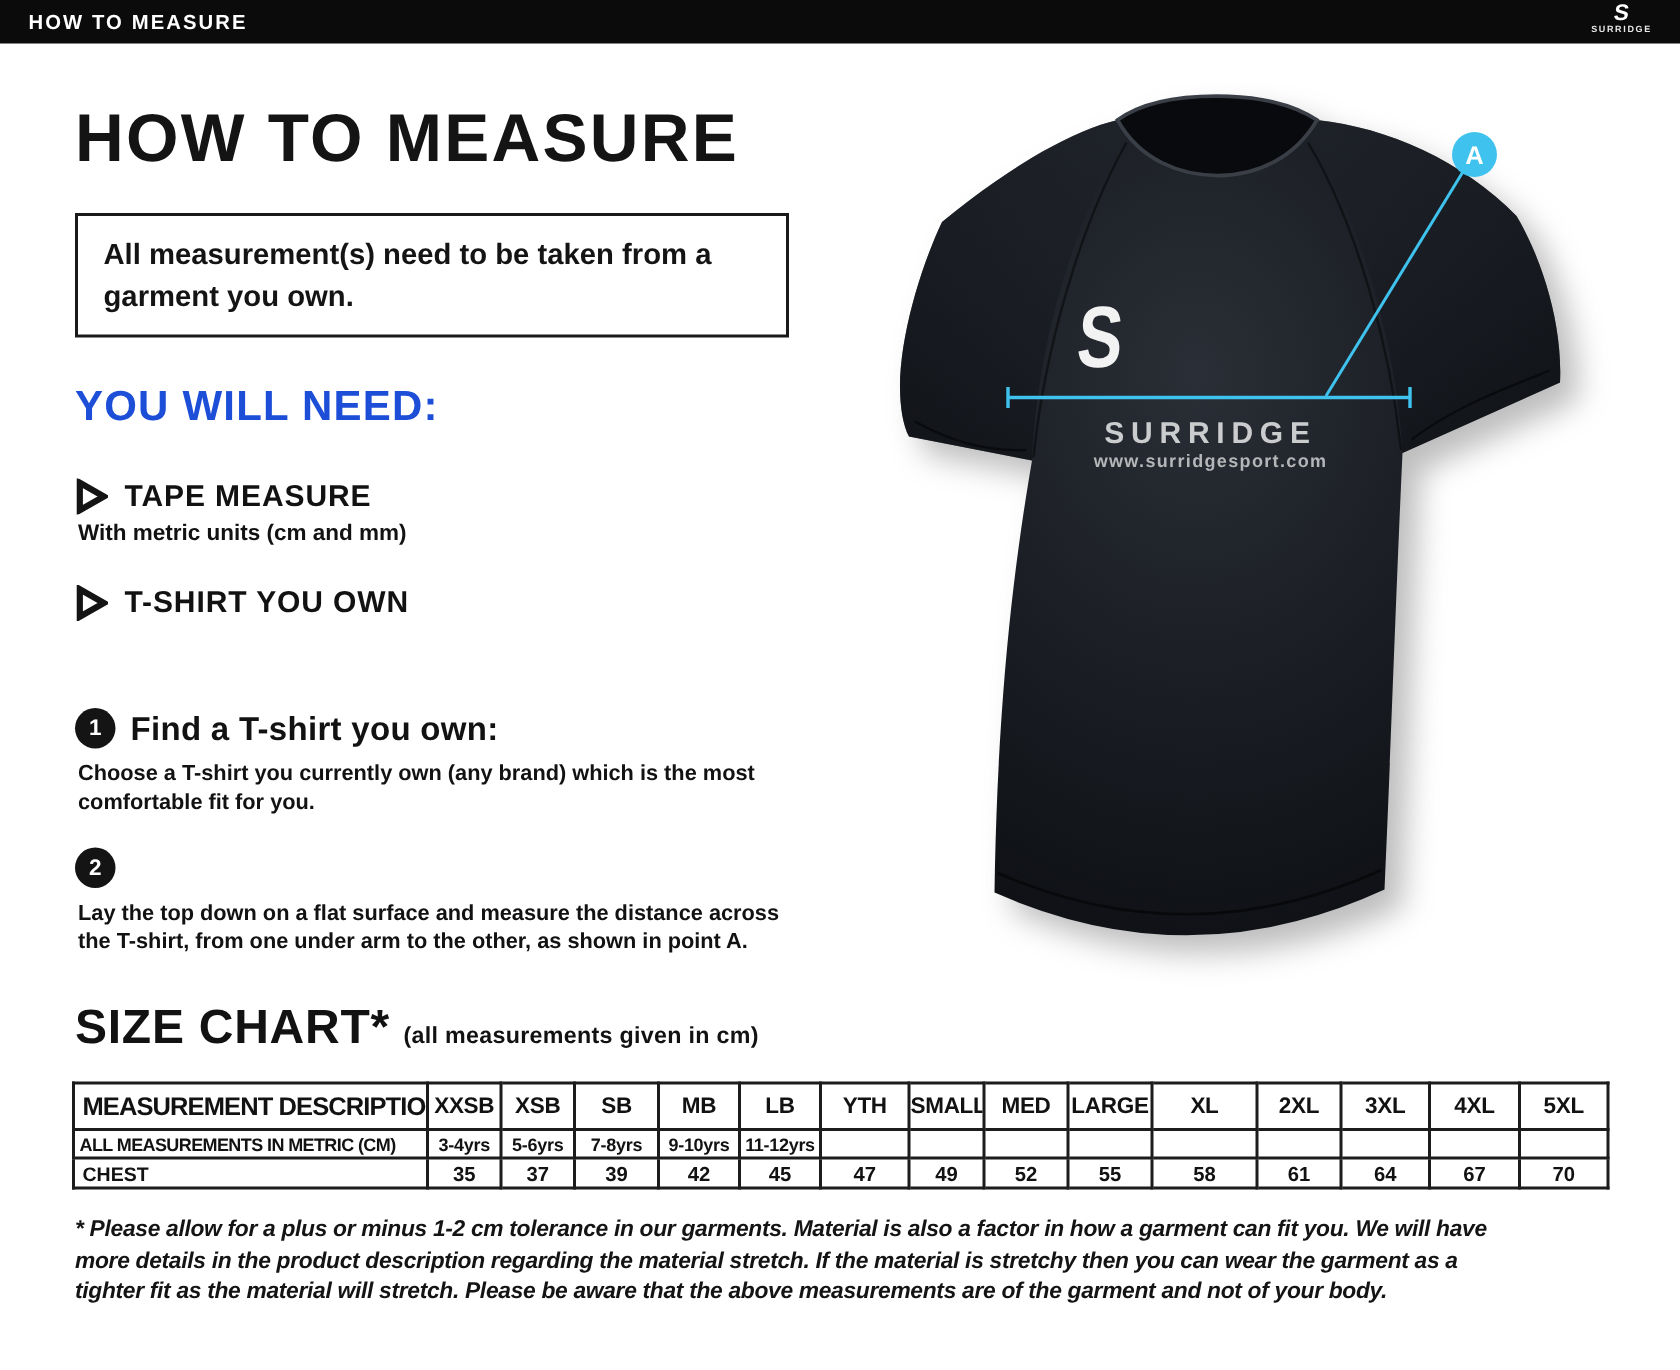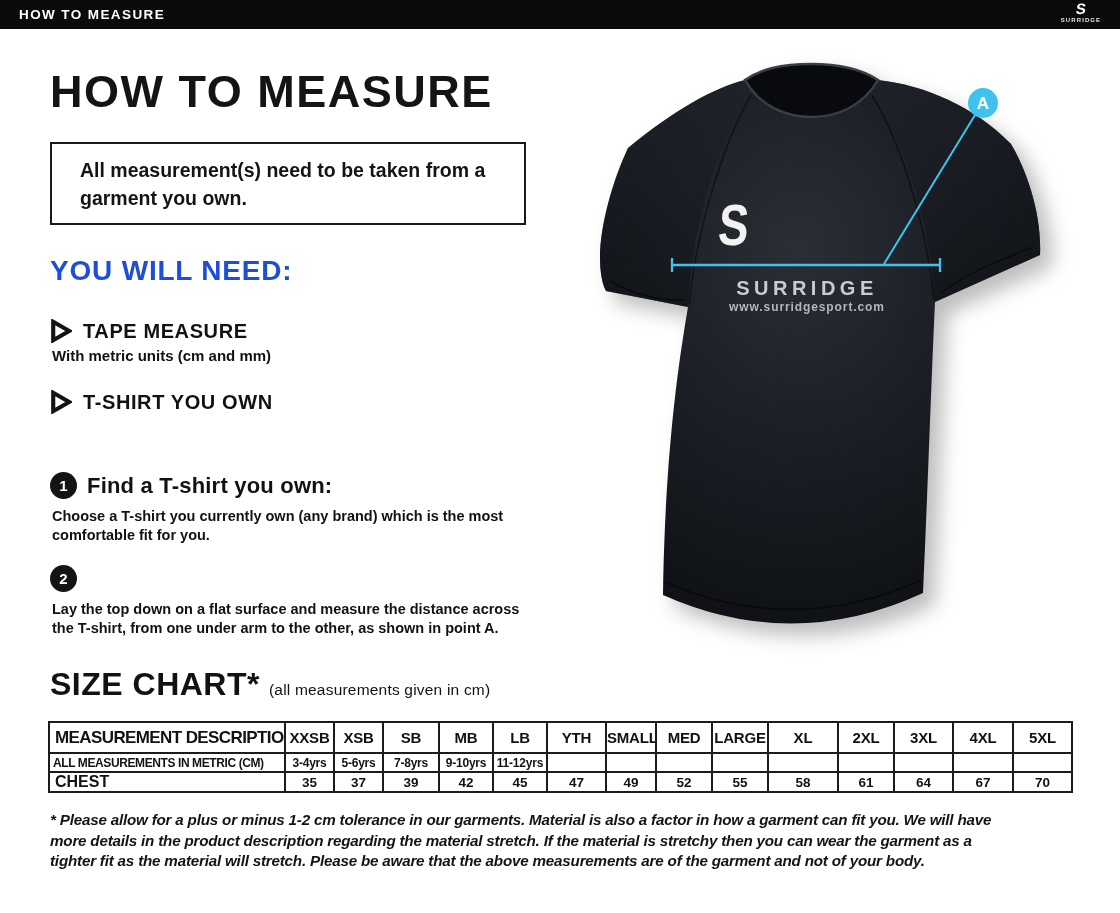--- a/index.html
+++ b/index.html
@@ -35,21 +35,21 @@
   }
 
   
   .page-title {
     position:absolute; left:50px; top:66px;
     font-size:45px; font-weight:900; letter-spacing:1.5px; color:#141414;
     white-space:nowrap;
   }
   .notice-box {
     position:absolute; left:50px; top:142px; width:476px; height:83px;
-    border:2.5px solid #1a1a1a; padding:13px 28px;
+    border:2.5px solid #1a1a1a; padding:13px 17px;
   }
   .notice-line {
     font-size:19.5px; font-weight:bold; line-height:27.5px; color:#141414;
     white-space:nowrap;
   }
   .ywn-heading {
     position:absolute; left:50px; top:255px;
     font-size:28px; font-weight:900; letter-spacing:0.8px; color:#1d4ed8;
   }
   .need-item { position:absolute; left:50px; }
@@ -75,39 +75,39 @@
   .step-desc .line {
     font-size:14.5px; font-weight:bold; line-height:19px; white-space:nowrap;
   }
 
   
   .sc-heading-row {
     position:absolute; left:50px; top:666px;
     display:flex; align-items:baseline; gap:9px;
   }
   .sc-title { font-size:32px; font-weight:900; letter-spacing:0.5px; }
-  .sc-sub { font-size:15.5px; font-weight:normal; letter-spacing:0.2px; }
+  .sc-sub { font-size:15.5px; font-weight:bold; letter-spacing:0.2px; }
 
   table.size-table {
     position:absolute; left:48px; top:721px; width:1023px;
     border-collapse:collapse; table-layout:fixed;
   }
   table.size-table th, table.size-table td {
     border:2px solid #1c1c1c; font-weight:bold; text-align:center;
     padding:0; overflow:hidden; white-space:nowrap; color:#121212;
   }
   tr.hdr-row { height:31px; }
   tr.hdr-row th { font-size:15px; letter-spacing:-0.2px; }
   tr.hdr-row th.col-desc { font-size:17px; text-align:left; padding-left:5px; letter-spacing:-0.6px; }
   tr.metric-row { height:19px; }
   tr.metric-row td { font-size:12px; letter-spacing:-0.2px; }
   tr.metric-row td.col-desc { font-size:12px; text-align:left; padding-left:3px; letter-spacing:-0.4px; }
   tr.chest-row { height:20px; }
   tr.chest-row td { font-size:13.5px; }
-  tr.chest-row td.col-desc { font-size:16px; text-align:left; padding-left:5px; }
+  tr.chest-row td.col-desc { font-size:13px; text-align:left; padding-left:5px; }
 
   .footnote { position:absolute; left:50px; top:810px; width:1050px; }
   .footnote .line {
     font-size:15.2px; font-weight:bold; font-style:italic; line-height:20.5px;
     color:#141414; white-space:nowrap; letter-spacing:-0.2px;
   }
 
   
   .shirt-wrap { position:absolute; left:555px; top:55px; width:565px; height:625px; }
   .shirt-svg { width:100%; height:100%; }

